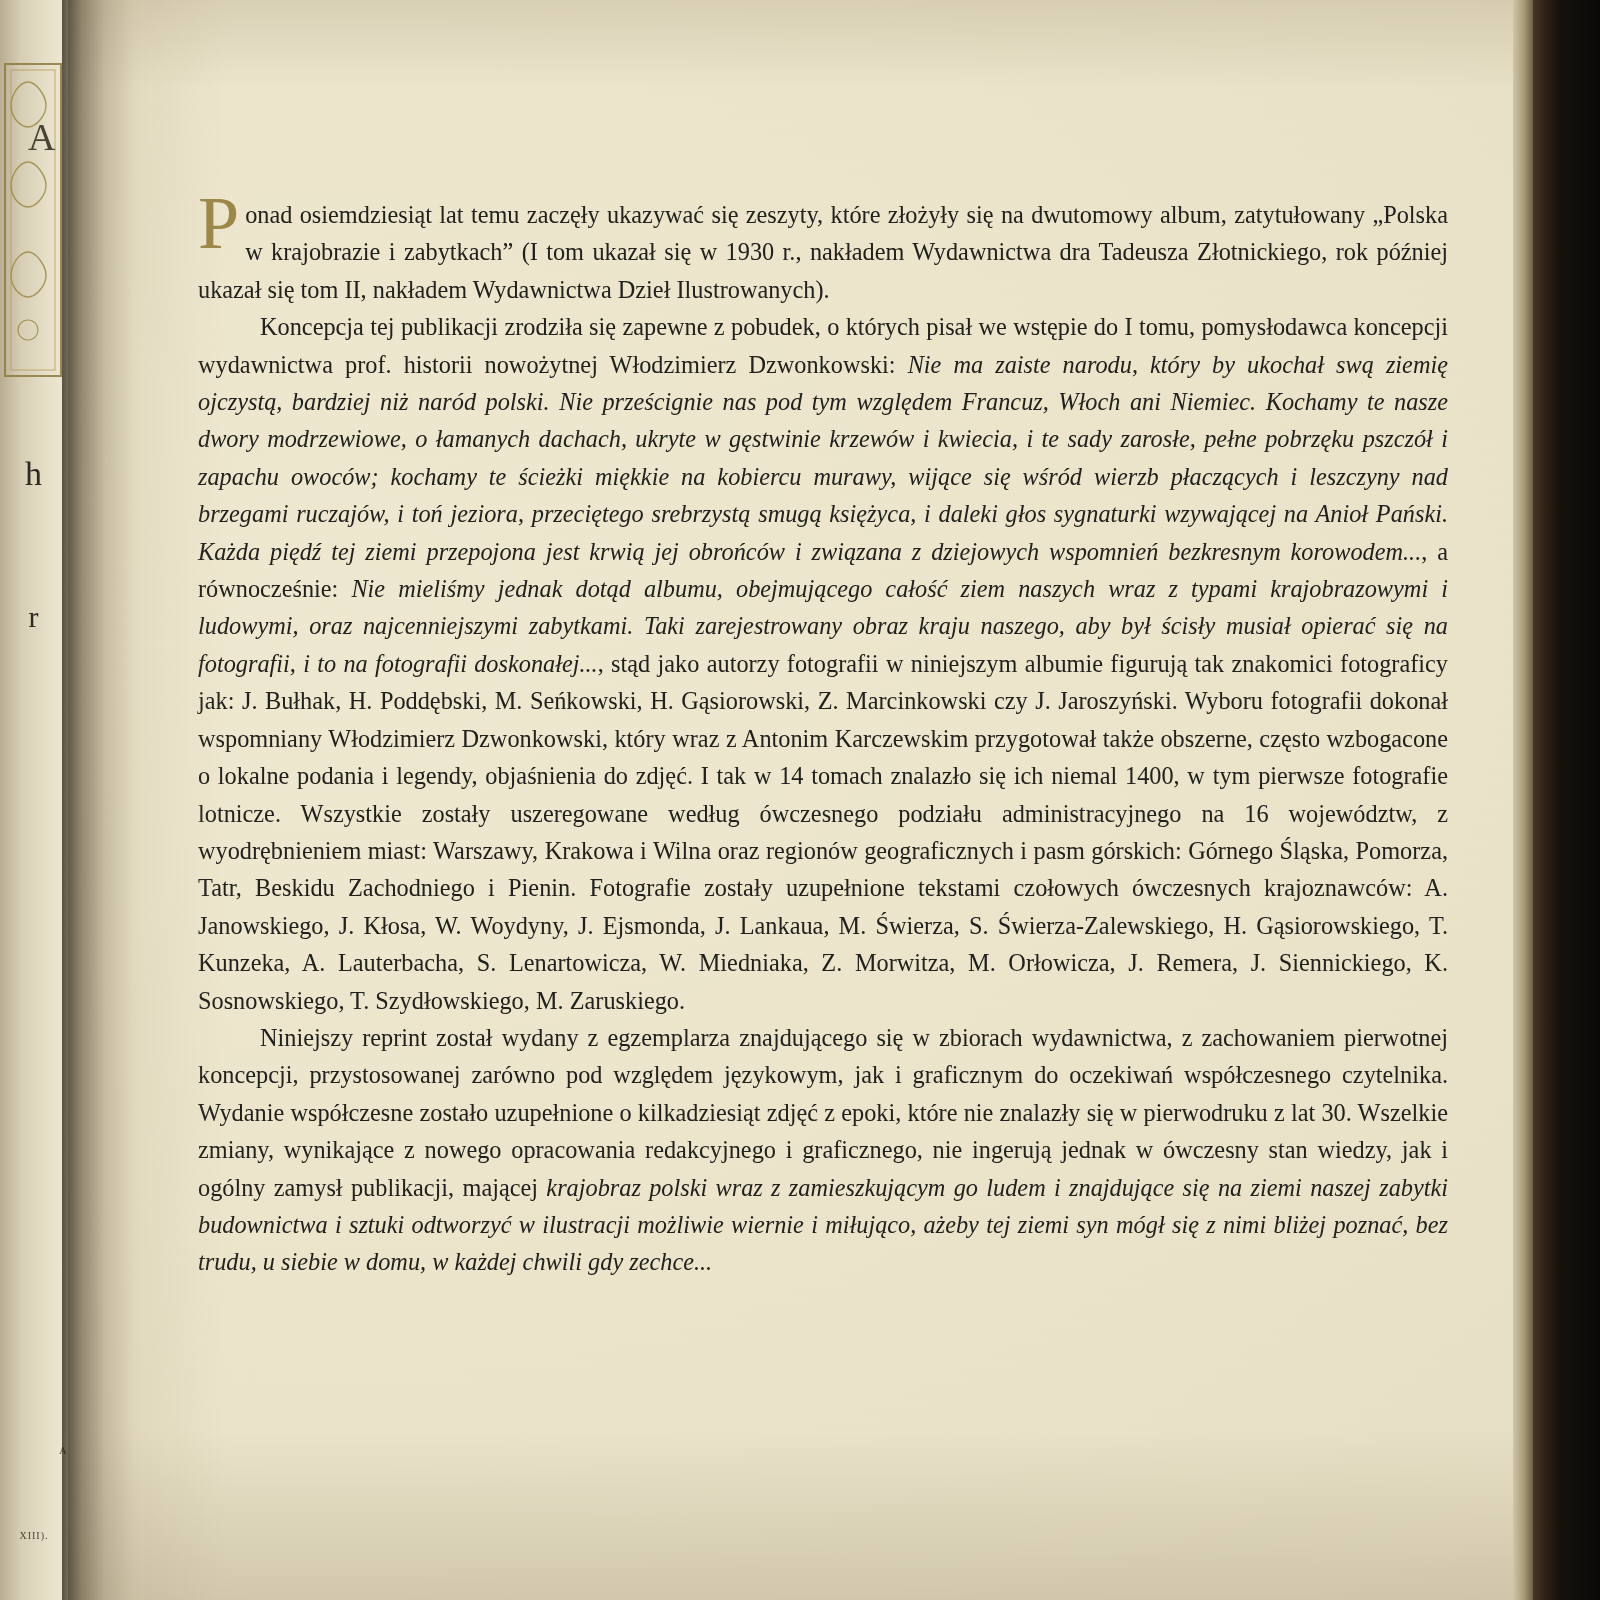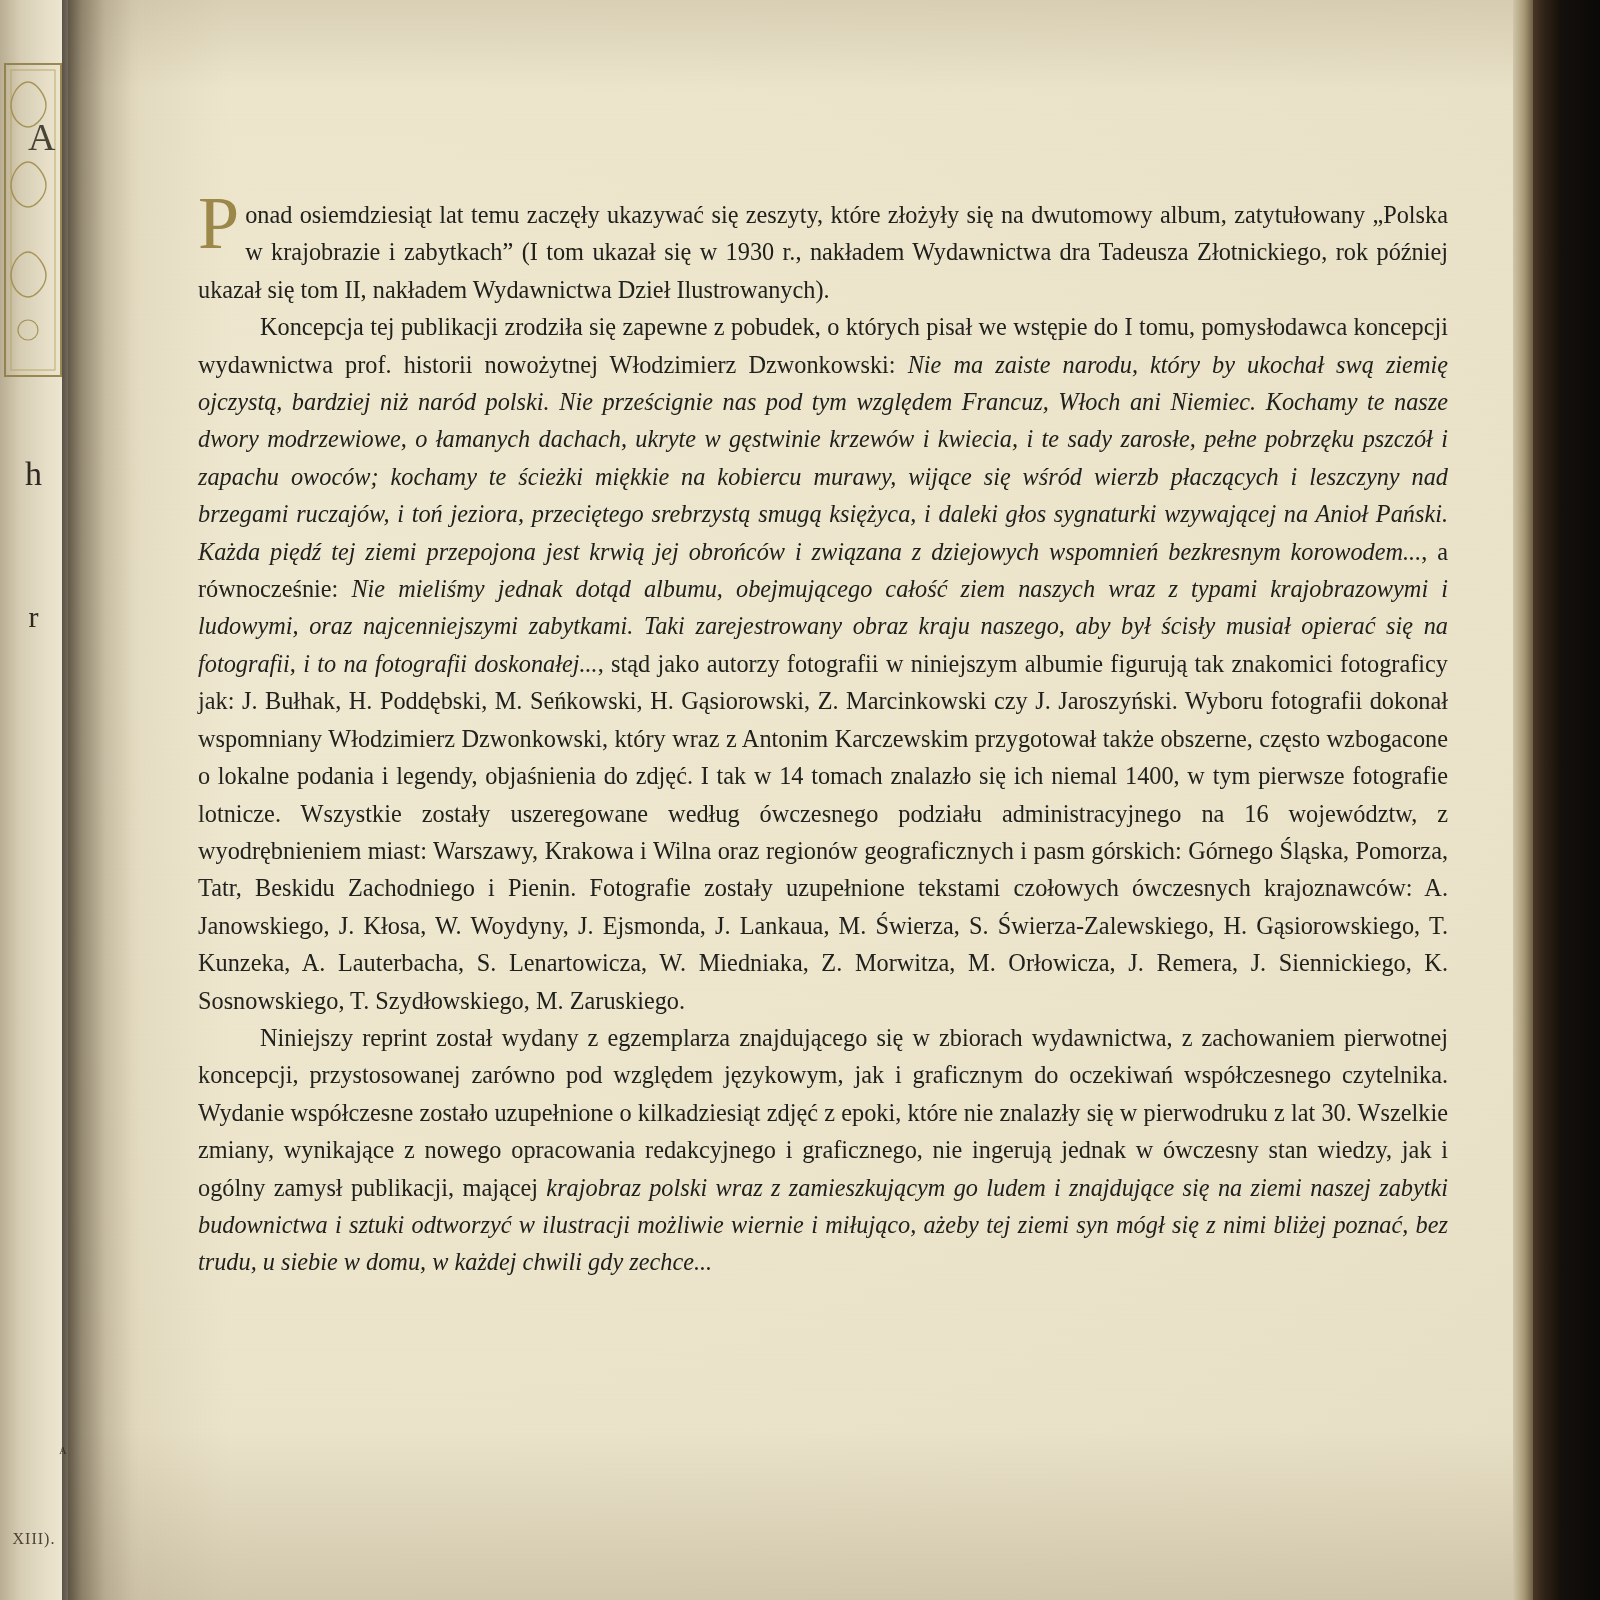--- a/index.html
+++ b/index.html
@@ -47,21 +47,21 @@
     width: 68px;
     text-align: center;
     color: #4a4334;
     font-size: 11px;
     letter-spacing: 1px;
     font-family: "Liberation Serif", serif;
   }
   .left-text.t1 { top: 455px; font-size: 34px; color: #2e2a20; }
   .left-text.t2 { top: 600px; font-size: 30px; color: #2e2a20; }
   .left-text.t3 { top: 1445px; font-size: 10px; letter-spacing: 2px; margin-left: 44px; }
-  .left-text.t4 { top: 1530px; font-size: 16px; letter-spacing: 1px; }
+  .left-text.t4 { top: 1530px; font-size: 10px; letter-spacing: 1px; }
 
   
   .gutter {
     position: absolute;
     left: 62px;
     top: 0;
     width: 90px;
     height: 1600px;
     background: linear-gradient(90deg,
        rgba(40,32,22,0.75) 0%,

